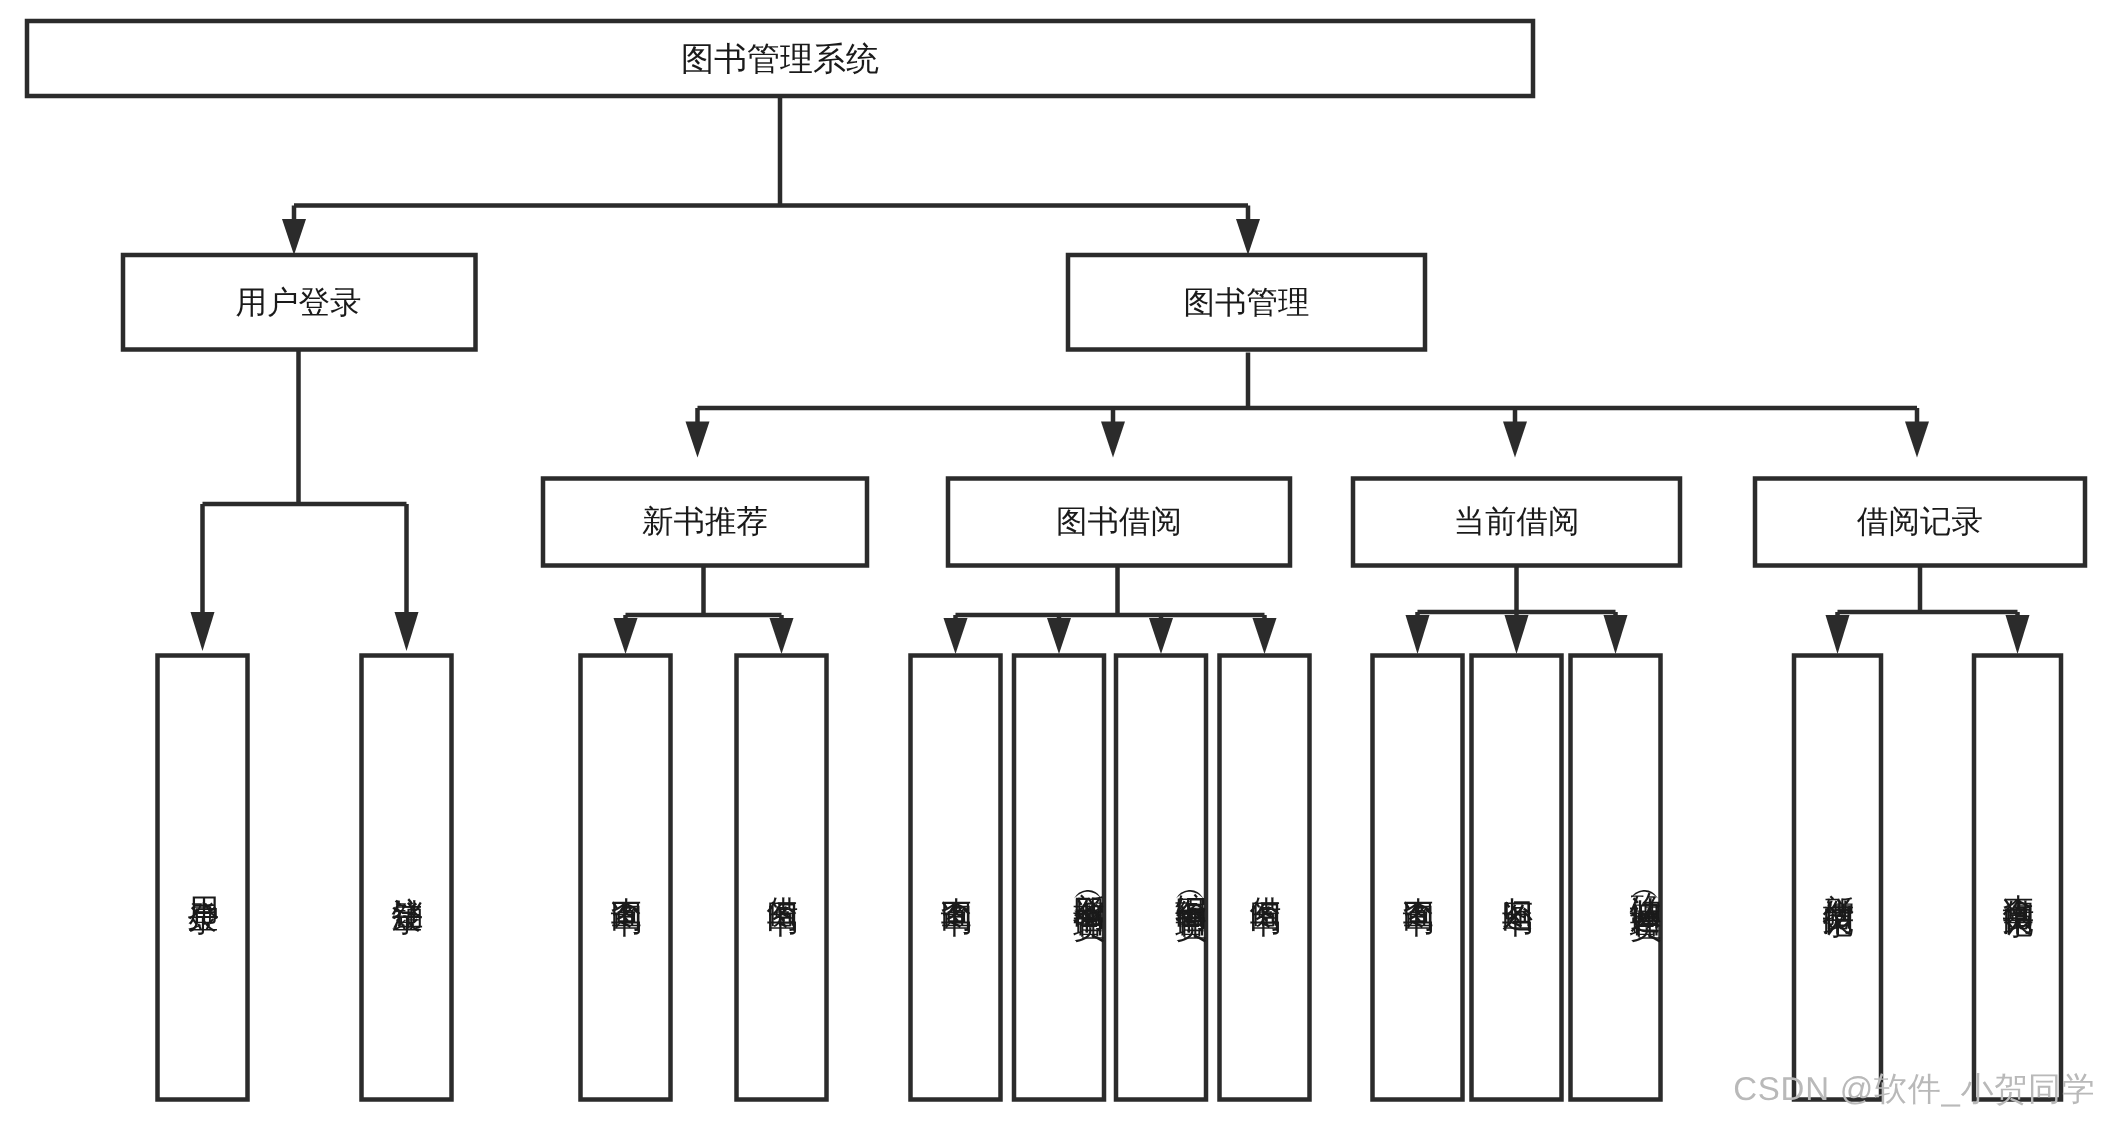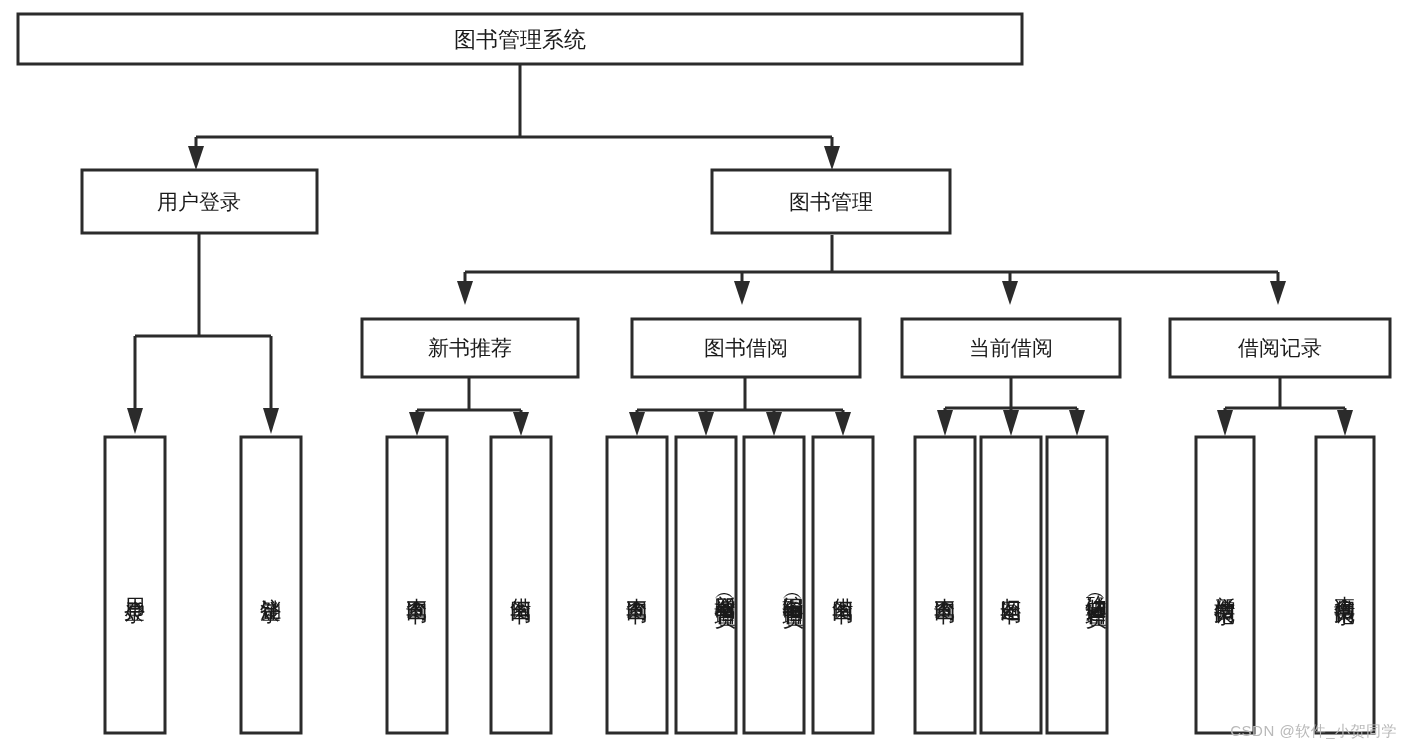--- a/index.html
+++ b/index.html
@@ -67,21 +67,21 @@
     align-items: center;
     justify-content: center;
     white-space: pre-wrap;
     pointer-events: none;
   }
   .watermark {
     position: absolute;
     right: 8px;
     bottom: 6px;
     font-family: "Liberation Sans", sans-serif;
-    font-size: 15px;
+    font-size: 22px;
     color: #b9b9b9;
     white-space: nowrap;
     letter-spacing: 0.5px;
   }
 </style>
 </head>
 <body>
 
 <div id="diagram-root">
 

